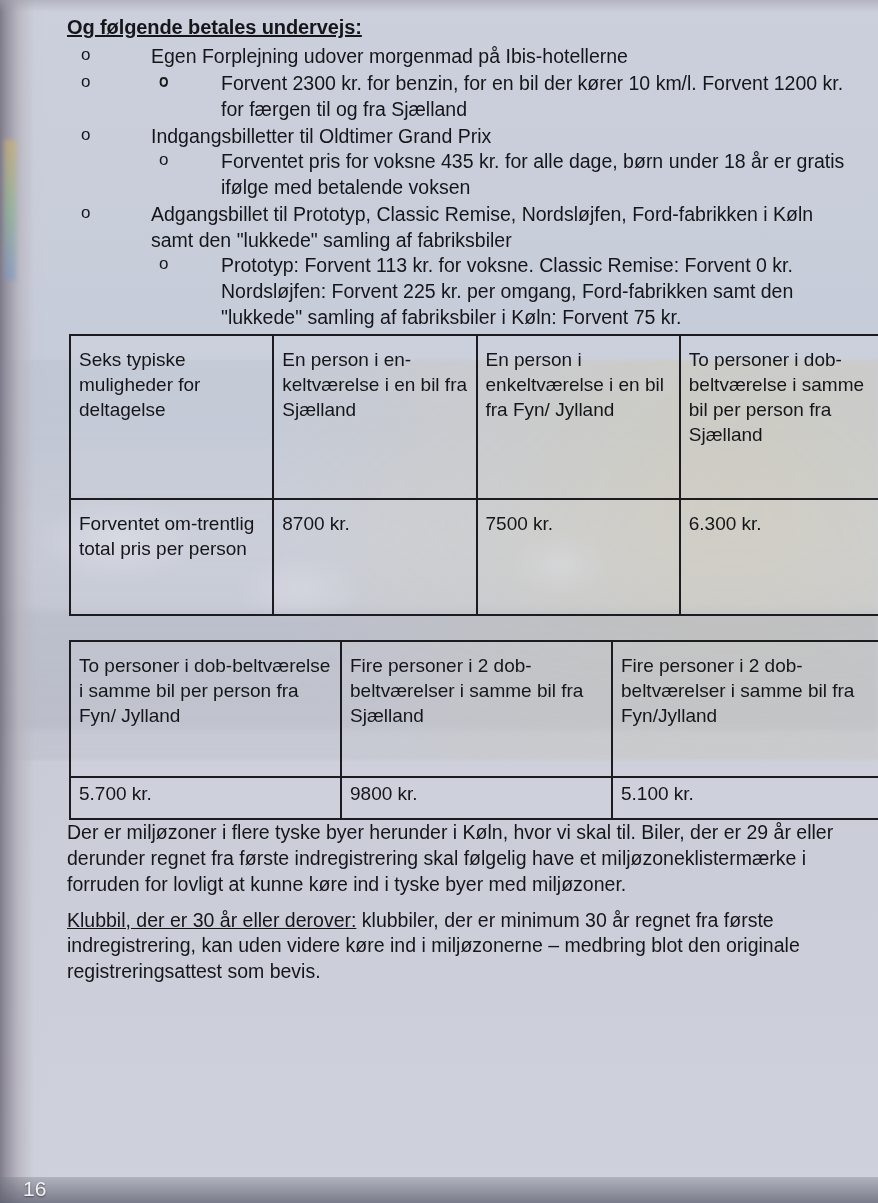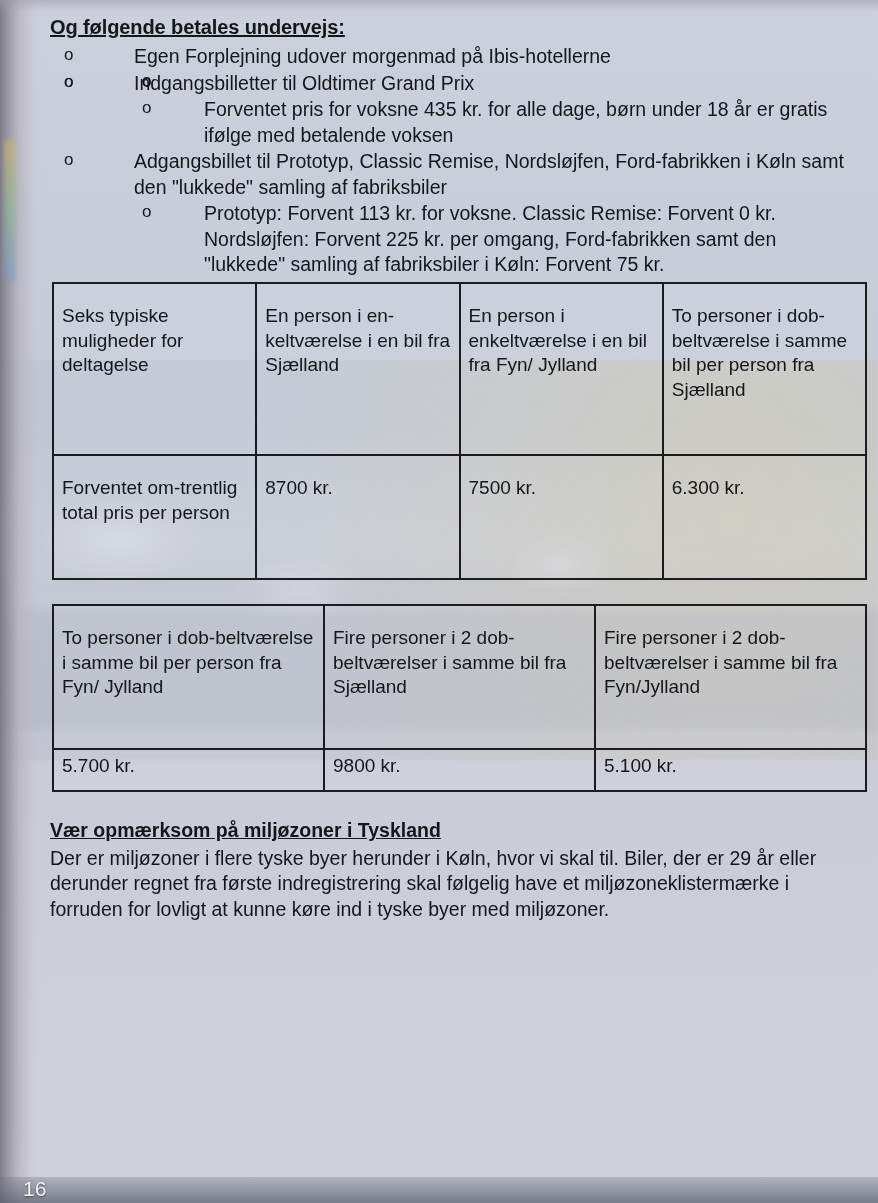--- a/index.html
+++ b/index.html
@@ -63,20 +63,21 @@
     height: 140px;
     background: linear-gradient(180deg, rgba(230,180,60,0.5), rgba(120,200,120,0.45), rgba(90,140,220,0.4));
     filter: blur(2px);
   }
   .content {
     position: relative;
     padding: 14px 22px 0 50px;
     z-index: 3;
     font-size: 19.5px;
     line-height: 1.32;
+    margin-left: 17px;
   }
   h2.section-head {
     font-size: 20px;
     font-weight: bold;
     text-decoration: underline;
     margin: 0 0 4px 0;
     letter-spacing: -0.1px;
   }
   ul.lvl1 {
     list-style: none;
@@ -115,21 +116,21 @@
   }
   table.calc {
     border-collapse: collapse;
     width: 815px;
     margin: 4px 0 0 2px;
     background: rgba(255,255,255,0.08);
   }
   table.calc td {
     border: 2px solid #1b1b20;
     vertical-align: top;
-    padding: 20px 8px 10px 8px;
+    padding: 12px 8px 10px 8px;
     font-size: 19px;
     line-height: 1.3;
   }
   table.calc.t1 td { width: 25%; }
   table.calc.t1 tr.head td { height: 140px; }
   table.calc.t1 tr.val td { height: 92px; }
   table.calc.t2 { width: 815px; margin-top: 24px; }
   table.calc.t2 td { width: 33.33%; }
   table.calc.t2 tr.head td { height: 112px; }
   table.calc.t2 tr.val td { height: 30px; padding-top: 4px; padding-bottom: 6px; }
@@ -192,20 +193,21 @@
           <li>
             <span class="marker">o</span>
           </li>
         </ul>
       </li>
       <li>
         <span class="marker">o</span>
         <ul class="lvl2">
           <li>
             <span class="marker">o</span>
+            <span>Forvent 2300 kr. for benzin, for en bil der kører 10 km/l. Forvent 1200 kr. for færgen til og fra Sjælland</span>
           </li>
         </ul>
       </li>
       <li>
         <span class="marker">o</span>
         <span>Indgangsbilletter til Oldtimer Grand Prix</span>
         <ul class="lvl2">
           <li>
             <span class="marker">o</span>
             <span>Forventet pris for voksne 435 kr. for alle dage, børn under 18 år er gratis ifølge med betalende voksen</span>
@@ -250,21 +252,21 @@
         <td>Fire personer i 2 dob-beltværelser i samme bil fra Fyn/Jylland</td>
       </tr>
       <tr class="val">
         <td>5.700 kr.</td>
         <td>9800 kr.</td>
         <td>5.100 kr.</td>
       </tr>
     </tbody>
       </table>
 
-    <h3 class="sub-head">Vær opmærksom på miljøzoner i Tyskland</h3>
     <p class="body-block">Der er miljøzoner i flere tyske byer herunder i Køln, hvor vi skal til. Biler, der er 29 år eller derunder regnet fra første indregistrering skal følgelig have et miljøzoneklistermærke i forruden for lovligt at kunne køre ind i tyske byer med miljøzoner.</p>
 
+    <p class="body-block"><span class="underline-lead">Klubbil, der er 30 år eller derover:</span><span> klubbiler, der er minimum 30 år regnet fra første indregistrering, kan uden videre køre ind i miljøzonerne – medbring blot den originale registreringsattest som bevis.</span></p>
 
   </div>
 
   <div class="bottom-strip"></div>
   <div class="page-number">16</div>
 </div>
 
 </body></html>

